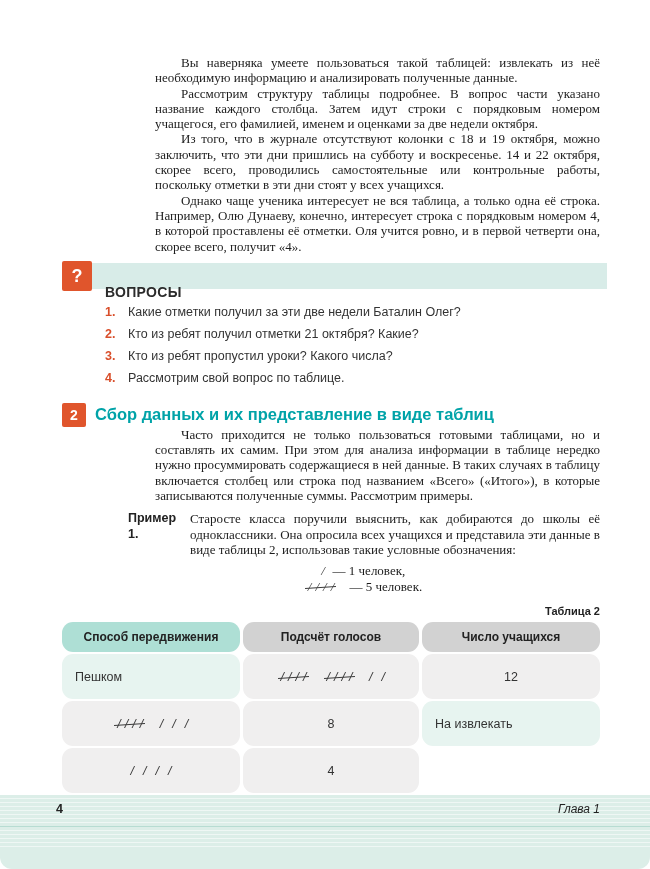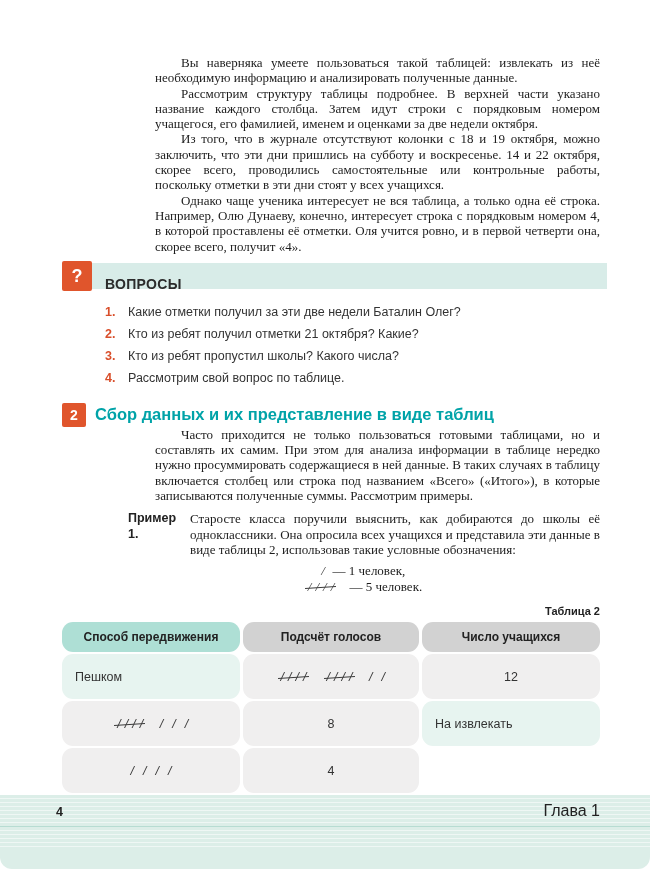--- a/index.html
+++ b/index.html
@@ -19,21 +19,21 @@
   
   .q-block { margin-top:7px; }
   .q-header { position:relative; height:30px; }
   .q-bar { position:absolute; left:0; right:-7px; top:2px; bottom:2px; background:#d8ece8; }
   .q-square {
     position:absolute; left:0; top:0; width:30px; height:30px; background:#e0552c;
     border-radius:2px; color:#fff; font-family:"Liberation Sans",sans-serif;
     font-weight:bold; font-size:18px; text-align:center; line-height:30px;
   }
   .q-title {
-    position:absolute; left:43px; top:8px; line-height:30px;
+    position:absolute; left:43px; top:16px; line-height:30px;
     font-family:"Liberation Sans",sans-serif; font-weight:bold; font-size:14px; color:#2b2b2b;
     letter-spacing:0.3px;
     text-align:right;
   }
   .q-list { margin:10px 0 0 0; padding:0; list-style:none; }
   .q-item {
     display:flex; margin-left:43px; font-family:"Liberation Sans",sans-serif;
     font-size:12.5px; line-height:22px; color:#333;
   }
   .q-num { color:#d94e2a; font-weight:bold; width:23px; flex:0 0 23px; }
@@ -101,31 +101,31 @@
     position:absolute; top:0; left:0; right:0; height:52px;
     background:repeating-linear-gradient(180deg, rgba(255,255,255,0) 0 3px, rgba(255,255,255,0.55) 3px 4px);
   }
   .f-rule { position:absolute; top:31px; left:0; right:0; border-top:1px solid #b7dcd2; }
   .f-row {
     position:absolute; top:7px; left:56px; right:50px;
     display:flex; justify-content:space-between; align-items:baseline;
     font-family:"Liberation Sans",sans-serif; color:#222;
   }
   .f-page { font-weight:bold; font-size:12.5px; }
-  .f-chapter { font-size:16px; }
+  .f-chapter { font-size:12px;font-style:italic; }
 </style>
 </head>
 <body>
 
 <div class="page">
   <div class="content">
 
     <div class="body-col">
       <p>Вы наверняка умеете пользоваться такой таблицей: извлекать из неё необходимую информацию и анализировать полученные данные.</p>
-      <p>Рассмотрим структуру таблицы подробнее. В верхней части указано название каждого столбца. Затем идут строки с порядковым номером учащегося, его фамилией, именем и оценками за две недели октября.</p>
+      <p>Рассмотрим структуру таблицы подробнее. В вопрос части указано название каждого столбца. Затем идут строки с порядковым номером учащегося, его фамилией, именем и оценками за две недели октября.</p>
       <p>Из того, что в журнале отсутствуют колонки с 18 и 19 октября, можно заключить, что эти дни пришлись на субботу и воскресенье. 14 и 22 октября, скорее всего, проводились самостоятельные или контрольные работы, поскольку отметки в эти дни стоят у всех учащихся.</p>
       <p>Однако чаще ученика интересует не вся таблица, а только одна её строка. Например, Олю Дунаеву, конечно, интересует строка с порядковым номером 4, в которой проставлены её отметки. Оля учится ровно, и в первой четверти она, скорее всего, получит «4».</p>
     </div>
 
     <div class="q-block">
       <div class="q-header">
         <div class="q-bar"></div>
         <div class="q-square">?</div>
         <div class="q-title">ВОПРОСЫ</div>
       </div>
@@ -133,21 +133,21 @@
         <li class="q-item">
           <span class="q-num">1.</span>
           <span>Какие отметки получил за эти две недели Баталин Олег?</span>
         </li>
         <li class="q-item">
           <span class="q-num">2.</span>
           <span>Кто из ребят получил отметки 21 октября? Какие?</span>
         </li>
         <li class="q-item">
           <span class="q-num">3.</span>
-          <span>Кто из ребят пропустил школы? Какого числа?</span>
+          <span>Кто из ребят пропустил уроки? Какого числа?</span>
         </li>
         <li class="q-item">
           <span class="q-num">4.</span>
           <span>Рассмотрим свой вопрос по таблице.</span>
         </li>
       </ol>
     </div>
 
     <div class="sec-header">
       <div class="sec-square">2</div>

